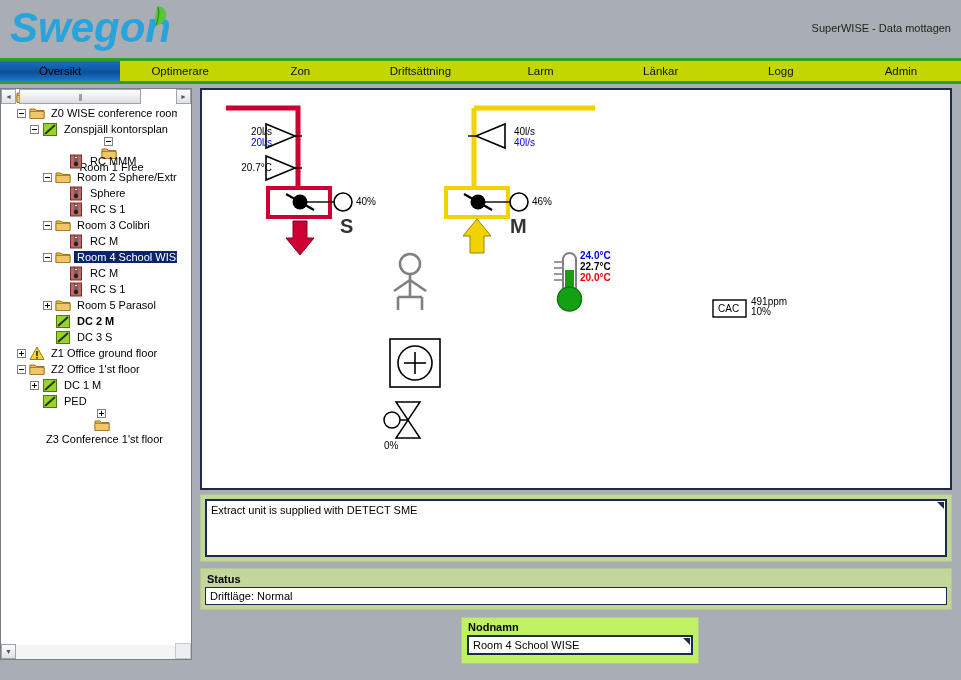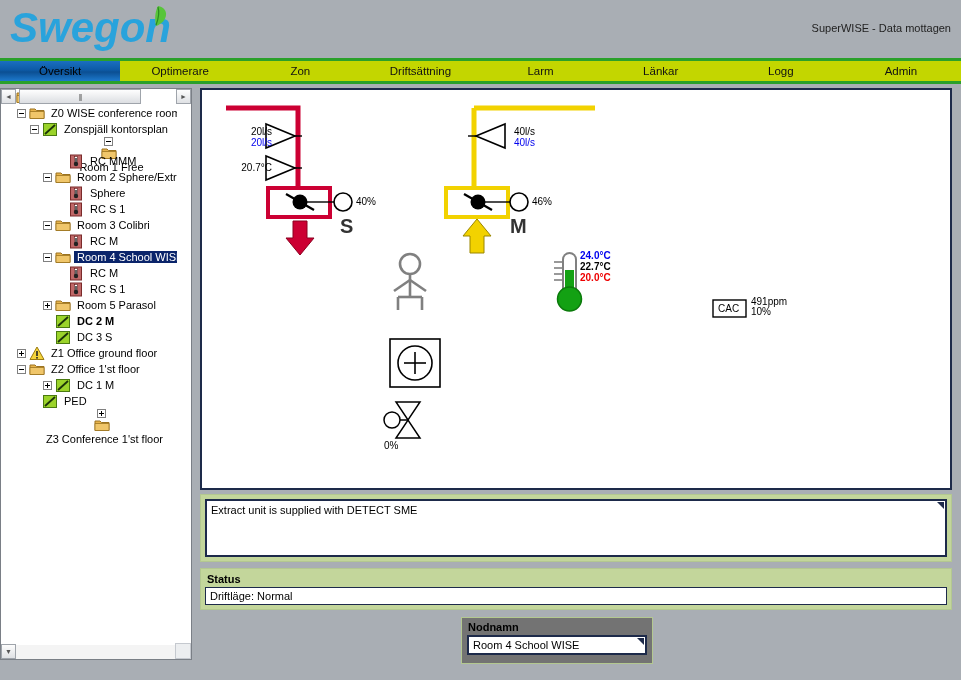--- a/index.html
+++ b/index.html
@@ -162,22 +162,22 @@
   #status-title { font-size: 11px; font-weight: bold; color: #000; padding: 1px 2px 2px 2px; }
   #status-value {
     background: #fff; border: 1px solid #1d2a4a;
     font-size: 11px; color: #000; padding: 2px 4px;
     height: 18px;
   }
 
   
   #node-wrap {
     position: absolute; left: 461px; top: 617px;
-    width: 192px; height: 47px;
-    background: #737373;
+    width: 238px; height: 47px;
+    background: #bef264;
     border: 1px solid #b3c890;
     padding: 3px 5px 4px 5px;
   }
   #node-title { font-size: 11px; font-weight: bold; color: #000; padding: 0 0 2px 1px; }
   #node-input {
     position: relative;
     background: #fff; border: 2px solid #1d2a4a;
     font-size: 11px; color: #000; padding: 2px 4px;
     height: 20px;
   }
@@ -377,21 +377,21 @@
           <span class="tree-label">Z1 Office ground floor</span>
         </div>
         <div class="tree-row" style="padding-left: 16px;">
           <span class="expander "></span>
           <span class="icon-box"><svg width="16" height="15" viewBox="0 0 16 15">
               <path d="M1 3 L6 3 L7.5 4.5 L15 4.5 L15 12.5 L1 12.5 Z" fill="#e8b44c" stroke="#9c7320" stroke-width="1"></path>
               <path d="M1 5.5 L15 5.5 L15 12.5 L1 12.5 Z" fill="#f0c66a" stroke="#9c7320" stroke-width="0.8"></path>
             </svg></span>
           <span class="tree-label">Z2 Office 1'st floor</span>
         </div>
-        <div class="tree-row" style="padding-left: 42px;">
+        <div class="tree-row" style="padding-left: 29px;">
           <span class="expander plus"></span>
           <span class="icon-box"><svg width="16" height="15" viewBox="0 0 16 15">
               <rect x="1.5" y="1.5" width="13" height="12" fill="#9bd32a" stroke="#4a7a10" stroke-width="1"></rect>
               <line x1="3" y1="12" x2="13" y2="3" stroke="#1c3408" stroke-width="1.8"></line>
             </svg></span>
           <span class="tree-label">DC 1 M</span>
         </div>
         <div class="tree-row" style="padding-left: 29px;">
           <span class="expander none"></span>
           <span class="icon-box"><svg width="16" height="15" viewBox="0 0 16 15">

